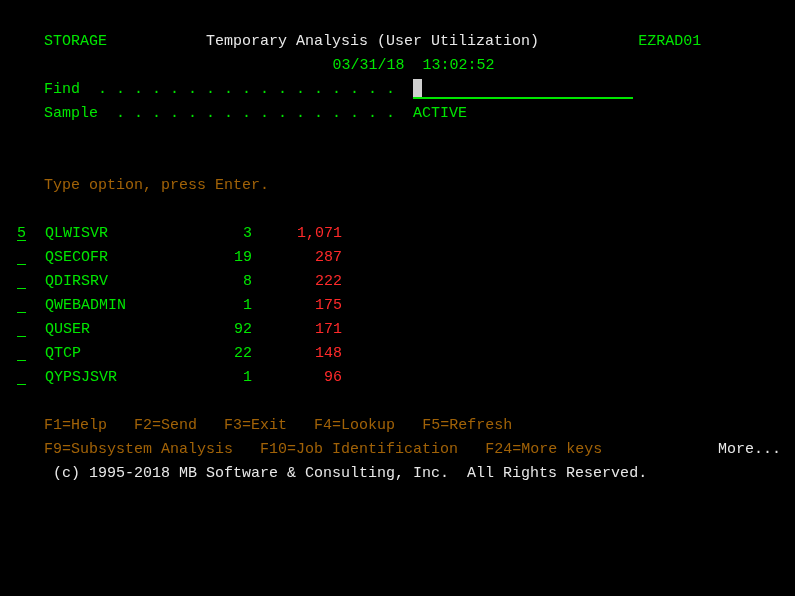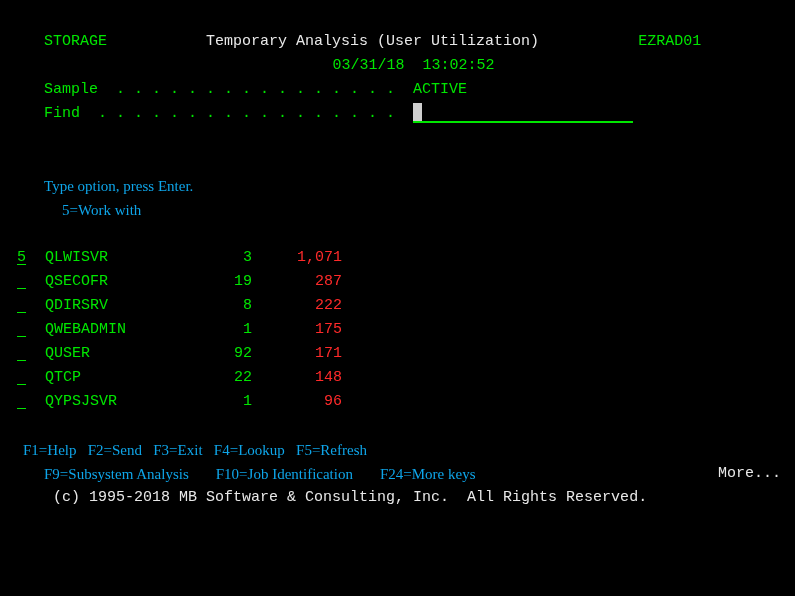--- a/index.html
+++ b/index.html
@@ -13,21 +13,21 @@
     overflow: hidden;
     color: #fff;
   }
   .screen {
     padding: 6px 8px;
     line-height: 24px;
   }
   .row { white-space: pre; height: 24px; }
   .green { color: #00e600; }
   .white { color: #e8e8e8; }
-  .blue  { color: #0ea5e9; font-family: Liberation Serif, serif; }
+  .blue  { color: #a16207; }
   .red   { color: #ff2a2a; }
   .underline { text-decoration: underline; text-decoration-color: #00e600; text-underline-offset: 3px; }
   .find-input {
     display: inline-block;
     width: 220px;
     height: 18px;
     vertical-align: -2px;
     background: #000;
     border: none;
     border-bottom: 2px solid #00e600;
@@ -53,36 +53,33 @@
 
   <div class="row">
     <span class="green">STORAGE</span><span>           </span><span class="white">Temporary Analysis (User Utilization)</span><span>           </span><span class="green">EZRAD01</span>
   </div>
 
   <div class="row" style="text-align:center; padding-right:4px;">
     <span class="green">03/31/18</span><span>  </span><span class="green">13:02:52</span>
   </div>
 
   <div class="row">
-    <span class="green">Sample</span><span>  </span><span class="green">. . . . . . . . . . . . . . . .</span><span>  </span><span class="green">ACTIVE</span>
+    <span class="green">Find</span><span>  </span><span class="green">. . . . . . . . . . . . . . . . .</span><span>  </span><span class="find-input"><span class="cursor"></span></span>
   </div>
 
   <div class="row">
-    <span class="green">Find</span><span>  </span><span class="green">. . . . . . . . . . . . . . . . .</span><span>  </span><span class="find-input"><span class="cursor"></span></span>
+    <span class="green">Sample</span><span>  </span><span class="green">. . . . . . . . . . . . . . . .</span><span>  </span><span class="green">ACTIVE</span>
   </div>
 
   <div class="row"></div>
   <div class="row"></div>
 
 
   <div class="row">
     <span class="blue">Type option, press Enter.</span>
-  </div>
-  <div class="row">
-    <span>  </span><span class="blue">5=Work with</span>
   </div>
 
   <div class="row"></div>
   <div class="row"></div>
 
 
   <div id="rows-container">
       <div class="row"><span> </span><span class="opt-slot underline">5</span>  <span class="green">QLWISVR         </span><span class="green">      3</span> <span class="red">    1,071</span></div>
       <div class="row"><span> </span><span class="opt-slot underline"> </span>  <span class="green">QSECOFR         </span><span class="green">     19</span> <span class="red">      287</span></div>
       <div class="row"><span> </span><span class="opt-slot underline"> </span>  <span class="green">QDIRSRV         </span><span class="green">      8</span> <span class="red">      222</span></div>

